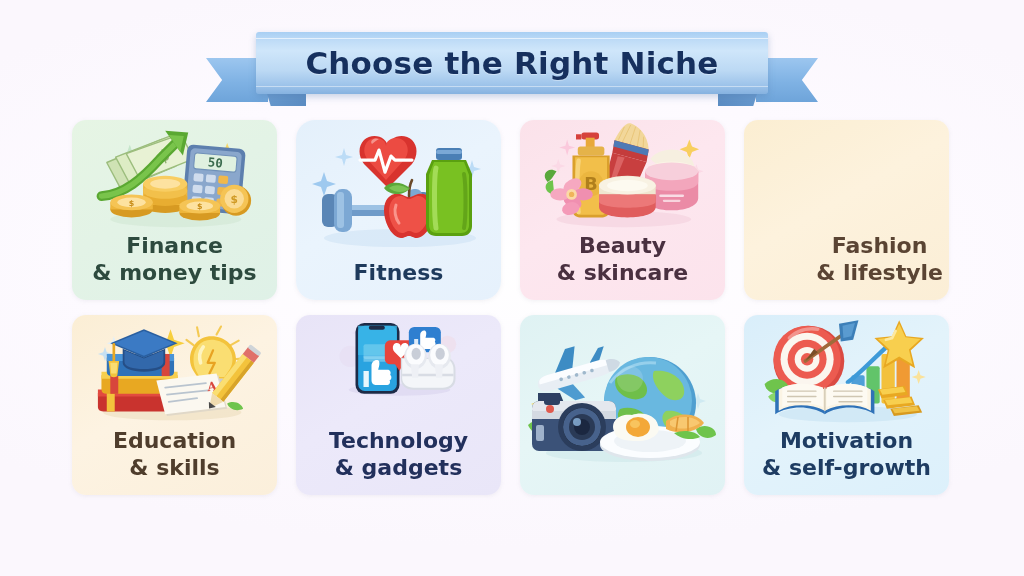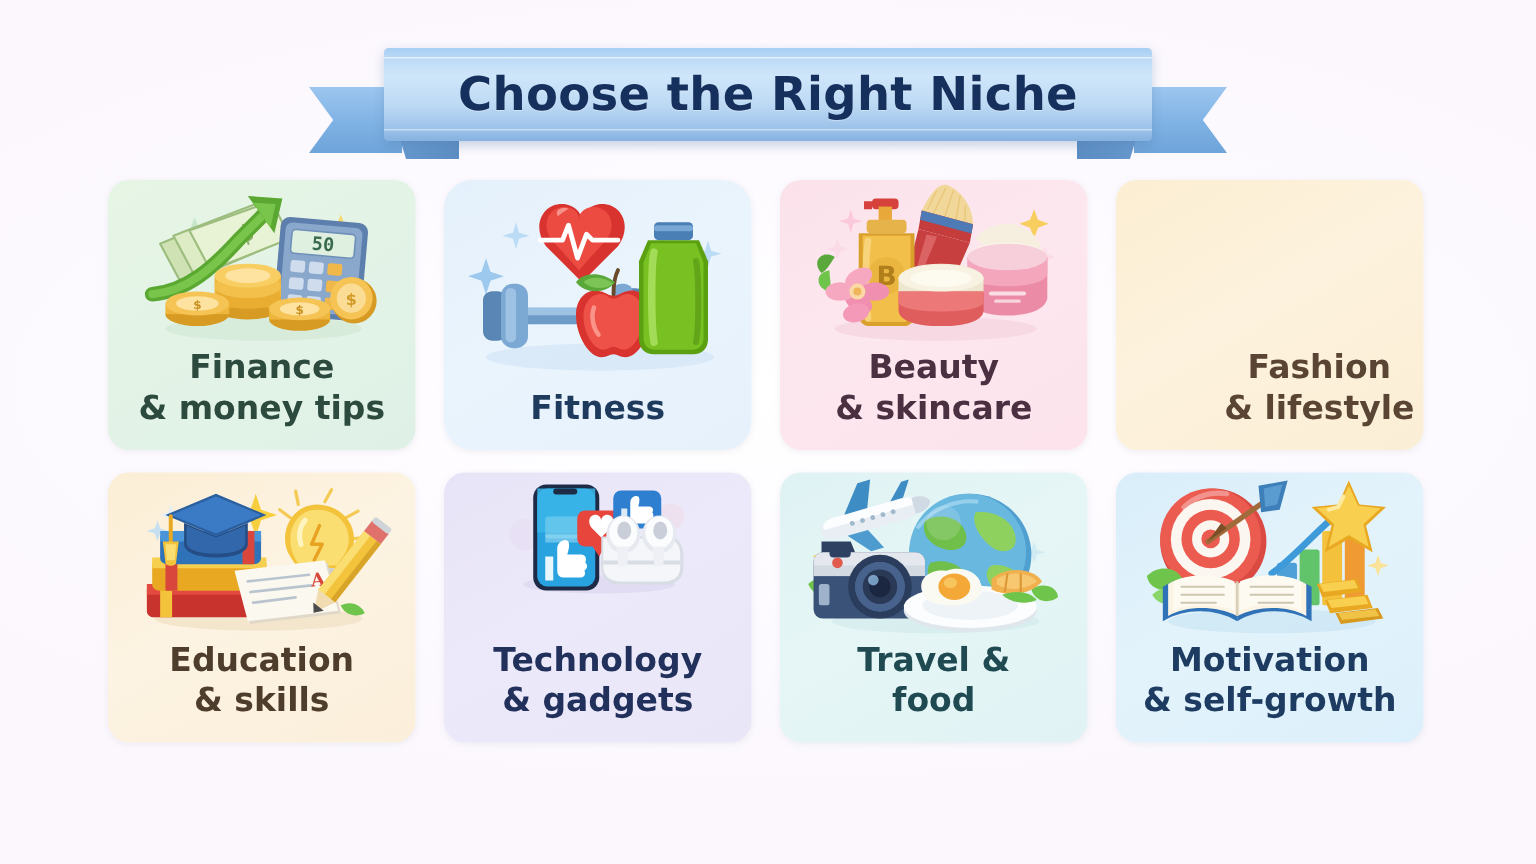--- a/index.html
+++ b/index.html
@@ -635,24 +635,20 @@
 
             <g>
               <path d="M94 90 C90 80 100 72 112 74 C122 70 136 74 138 84 C142 92 132 100 118 100 C104 100 96 98 94 90 Z" fill="#fbfaf2"></path>
               <ellipse cx="118" cy="86" rx="12" ry="10" fill="#f3a838"></ellipse>
               <ellipse cx="115" cy="83" rx="5" ry="4" fill="#f8c45e"></ellipse>
             </g>
             <path d="M154 92 C164 88 176 90 180 96 C172 100 160 98 154 92 Z" fill="#6fc44c"></path>
           </g>
         </svg>
       </div>
-      <div class="card-label tx-travel">
-        <span>Travel &amp;</span>
-        <span class="l2">food</span>
-      </div>
     </div>
 
     <div class="card bg-motivation">
       <div class="art">
         <svg viewBox="0 0 205 128" preserveAspectRatio="xMidYMid meet">
           <ellipse cx="104" cy="112" rx="78" ry="9" fill="#c2e0f2" opacity=".5"></ellipse>
           <g>
             <path d="M34 30 L36 37 L43 39 L36 41 L34 48 L32 41 L25 39 L32 37 Z" fill="#d8ecf8"></path>
             <path d="M98 20 L100 27 L107 29 L100 31 L98 38 L96 31 L89 29 L96 27 Z" fill="#dfeefb"></path>
             <path d="M184 62 L186 68 L192 70 L186 72 L184 78 L182 72 L176 70 L182 68 Z" fill="#fae29a"></path>

